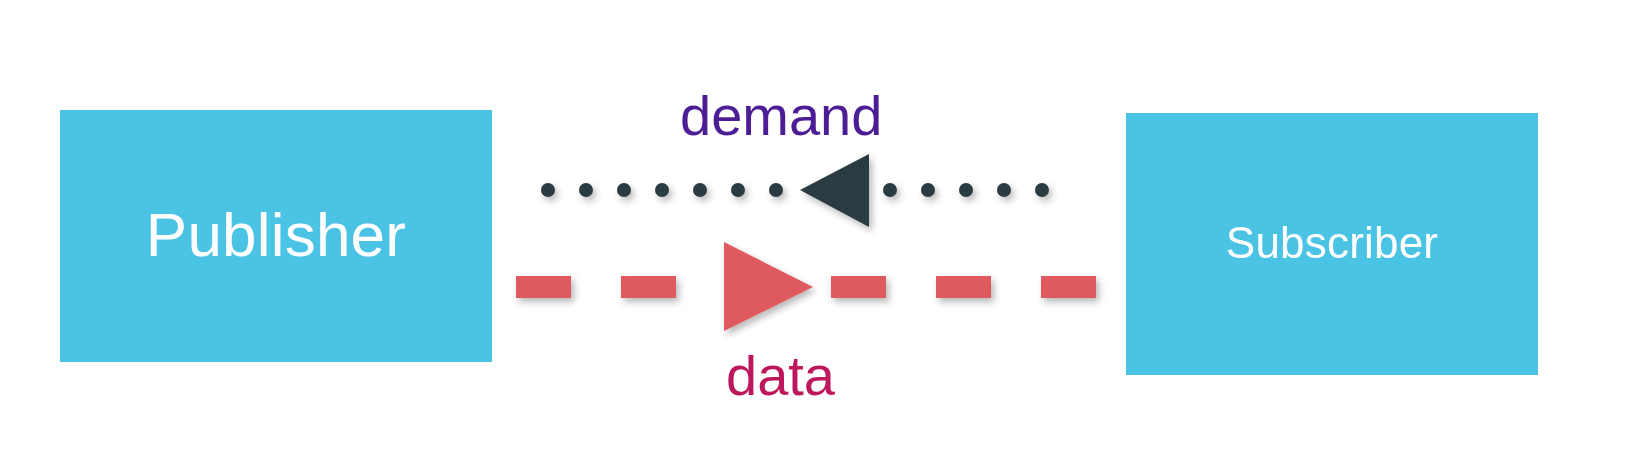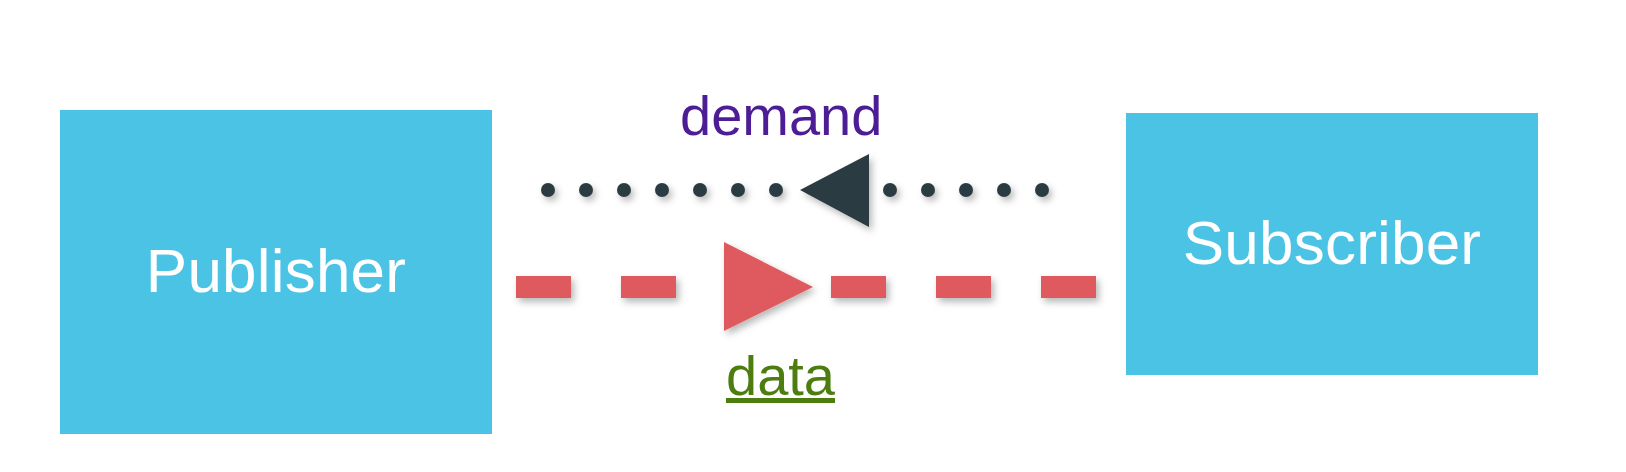--- a/index.html
+++ b/index.html
@@ -28,29 +28,29 @@
     color: #ffffff;
     font-weight: 400;
     letter-spacing: 0.2px;
     box-sizing: border-box;
     user-select: none;
   }
   #publisher-node {
     left: 60px;
     top: 110px;
     width: 432px;
-    height: 324px;
+    height: 252px;
     font-size: 62px;
   }
   #subscriber-node {
     left: 1126px;
     top: 113px;
     width: 412px;
     height: 262px;
-    font-size: 62px;
+    font-size: 44px;
   }
   .node-label {
     line-height: 1;
     display: block;
     transform: translateY(-1px);
   }
 
   
   #flow-layer {
     position: absolute;
@@ -123,15 +123,15 @@
           <rect x="831" y="276" width="55" height="22" fill="#DF5A5E"></rect>
           <rect x="936" y="276" width="55" height="22" fill="#DF5A5E"></rect>
           <rect x="1041" y="276" width="55" height="22" fill="#DF5A5E"></rect>
         </g>
       <polygon id="data-arrowhead" points="724,242 813,287 724,331" fill="#DF5A5E"></polygon>
     </g>
   </svg>
 
   <div class="edge-label" id="demand-label" style="color: #4c1d95;">demand</div>
 
-  <div class="edge-label" id="data-label" style="color: #4d7c0f; text-decoration: underline;">data</div>
+  <div class="edge-label" id="data-label" style="color: #be185d;">data</div>
 
 </div>
 
 </body></html>

